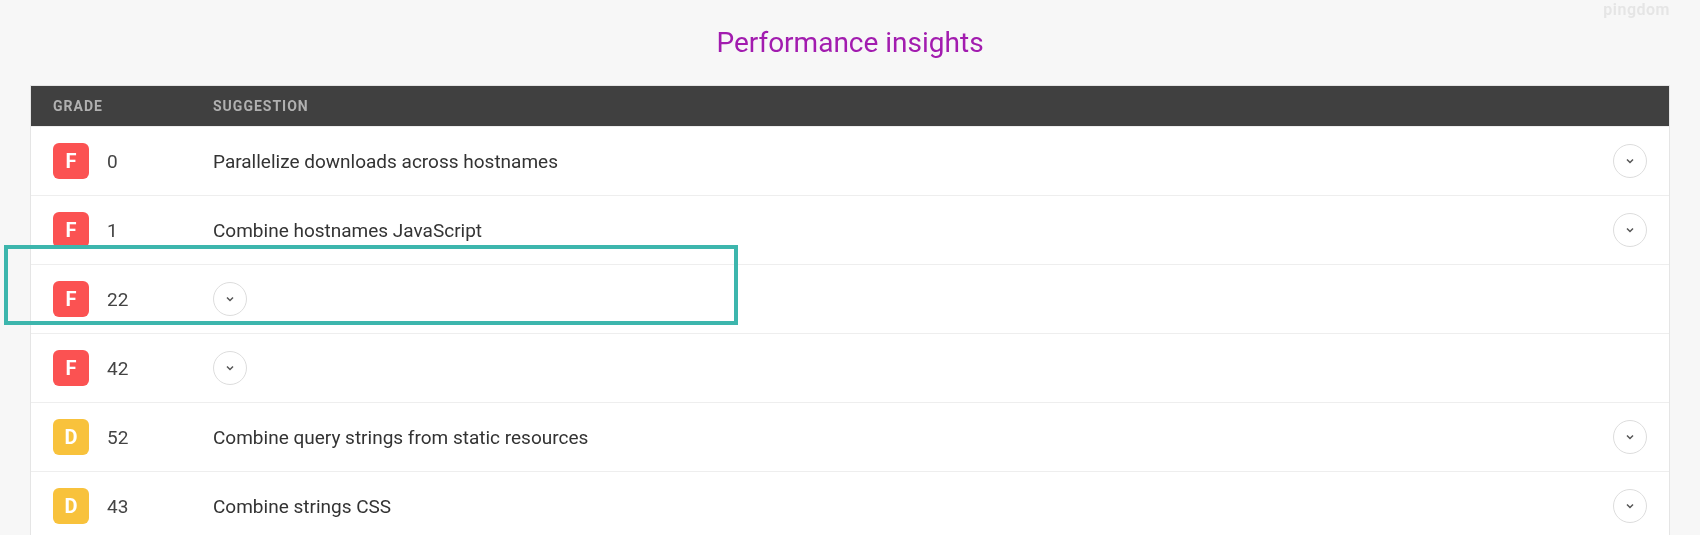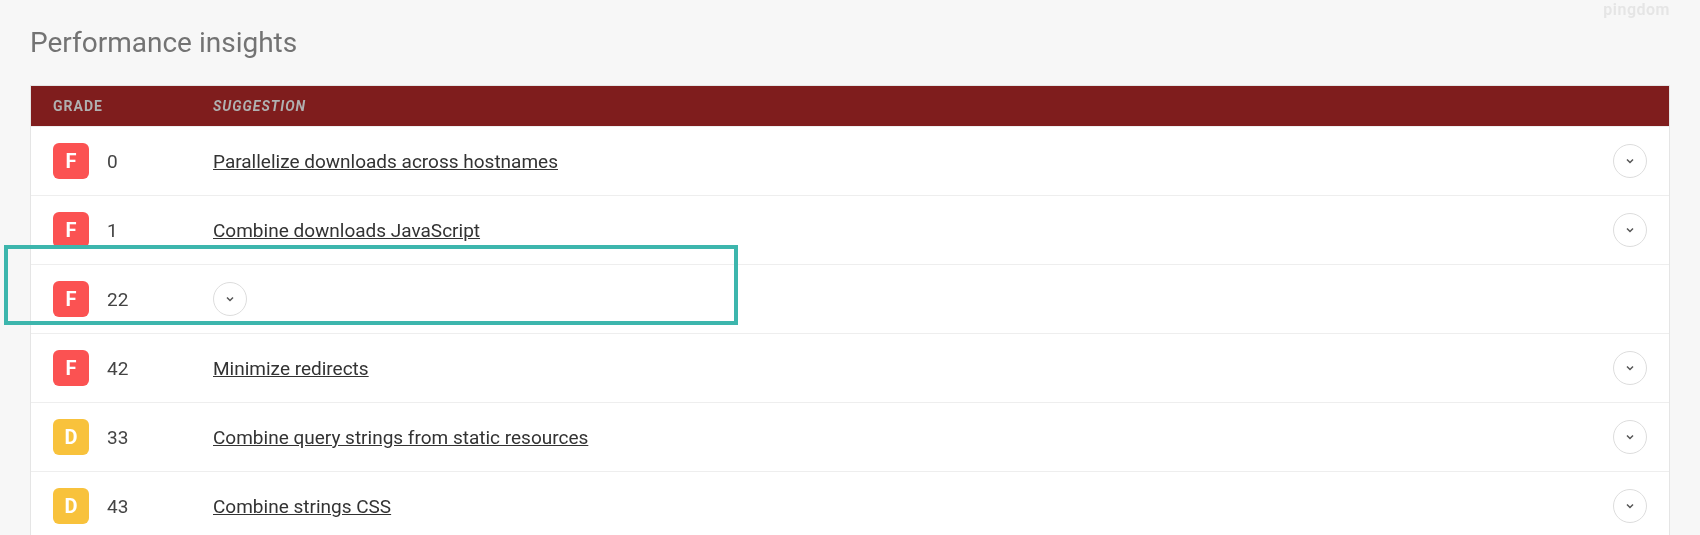--- a/index.html
+++ b/index.html
@@ -20,48 +20,48 @@
       top: 0px;
       right: 30px;
       color: #e5e5e5;
       font-size: 16px;
       font-weight: 600;
       letter-spacing: 0.5px;
     }
     h1.title {
       font-size: 28px;
       font-weight: 400;
-      color: #737373;
+      color: #a21caf;
       margin-bottom: 26px;
       margin-top: 6px;
+      text-align: center;
     }
     .table {
       width: 100%;
       border-top: 1px solid #e5e5e5;
       border-left: 1px solid #e5e5e5;
       border-right: 1px solid #e5e5e5;
       background: #fff;
     }
     .table-header {
       display: flex;
       align-items: center;
       padding: 12px 22px;
-      background: #7f1d1d;
+      background: #404040;
       font-size: 14px;
       font-weight: 700;
       letter-spacing: 1px;
       color: #b0b0b0;
     }
     .col-grade {
       width: 160px;
       flex: 0 0 160px;
     }
     .col-suggestion {
       flex: 1;
-      font-style: italic;
     }
     .row {
       display: flex;
       align-items: center;
       padding: 16px 22px;
       border-top: 1px solid #eee;
       background: #fff;
       position: relative;
     }
     .grade-cell {
@@ -85,21 +85,20 @@
     .badge-F { background: #fb5252; }
     .badge-D { background: #f8c23c; }
     .score {
       font-size: 19px;
       color: #444;
     }
     .suggestion {
       flex: 1;
       font-size: 19px;
       color: #333;
-      text-decoration: underline;
     }
     .expand-btn {
       width: 34px;
       height: 34px;
       border-radius: 50%;
       border: 1px solid #ddd;
       background: #fff;
       display: flex;
       align-items: center;
       justify-content: center;
@@ -144,21 +143,21 @@
           <polyline points="6 9 12 15 18 9"></polyline>
         </svg>
     </div>
   </div>
 
   <div class="row">
     <div class="grade-cell">
       <div class="badge badge-F">F</div>
       <div class="score">1</div>
     </div>
-    <div class="suggestion">Combine downloads JavaScript</div>
+    <div class="suggestion">Combine hostnames JavaScript</div>
     <div class="expand-btn">
       <svg class="chevron" viewBox="0 0 24 24" fill="none" stroke="#555" stroke-width="3">
           <polyline points="6 9 12 15 18 9"></polyline>
         </svg>
     </div>
   </div>
 
   <div class="row">
     <div class="grade-cell">
       <div class="badge badge-F">F</div>
@@ -169,32 +168,31 @@
           <polyline points="6 9 12 15 18 9"></polyline>
         </svg>
     </div>
   </div>
 
   <div class="row">
     <div class="grade-cell">
       <div class="badge badge-F">F</div>
       <div class="score">42</div>
     </div>
-    <div class="suggestion">Minimize redirects</div>
     <div class="expand-btn">
       <svg class="chevron" viewBox="0 0 24 24" fill="none" stroke="#555" stroke-width="3">
           <polyline points="6 9 12 15 18 9"></polyline>
         </svg>
     </div>
   </div>
 
   <div class="row">
     <div class="grade-cell">
       <div class="badge badge-D">D</div>
-      <div class="score">33</div>
+      <div class="score">52</div>
     </div>
     <div class="suggestion">Combine query strings from static resources</div>
     <div class="expand-btn">
       <svg class="chevron" viewBox="0 0 24 24" fill="none" stroke="#555" stroke-width="3">
           <polyline points="6 9 12 15 18 9"></polyline>
         </svg>
     </div>
   </div>
 
   <div class="row">

